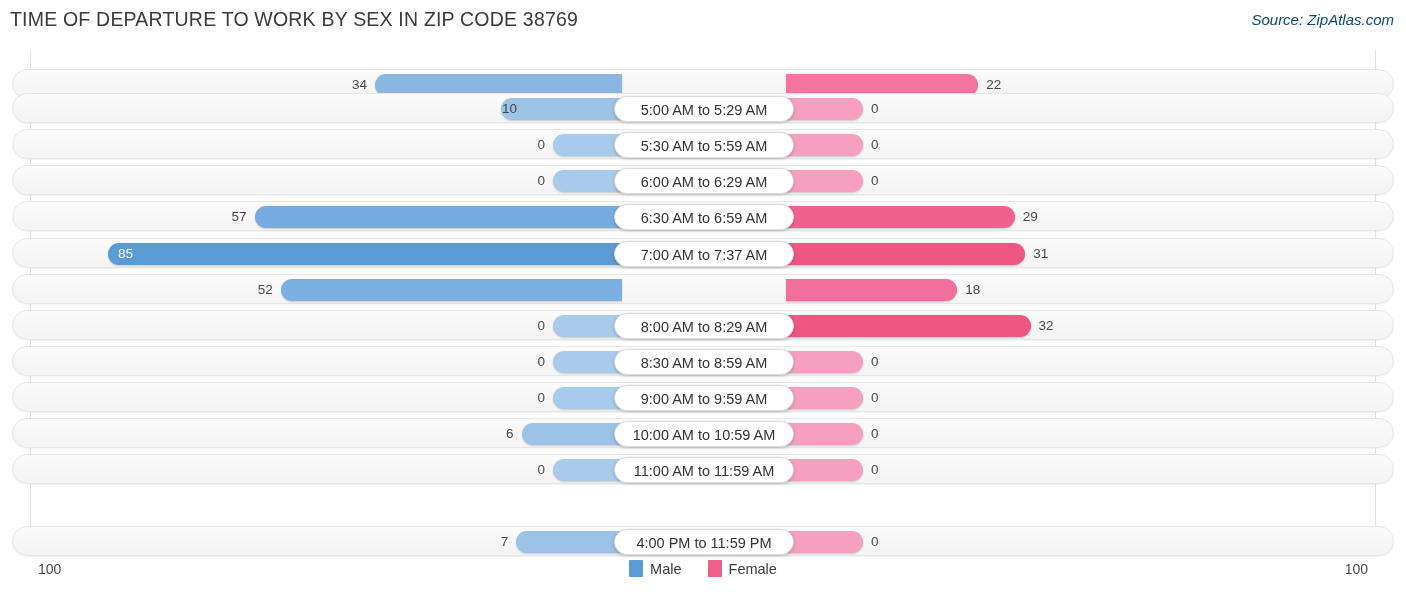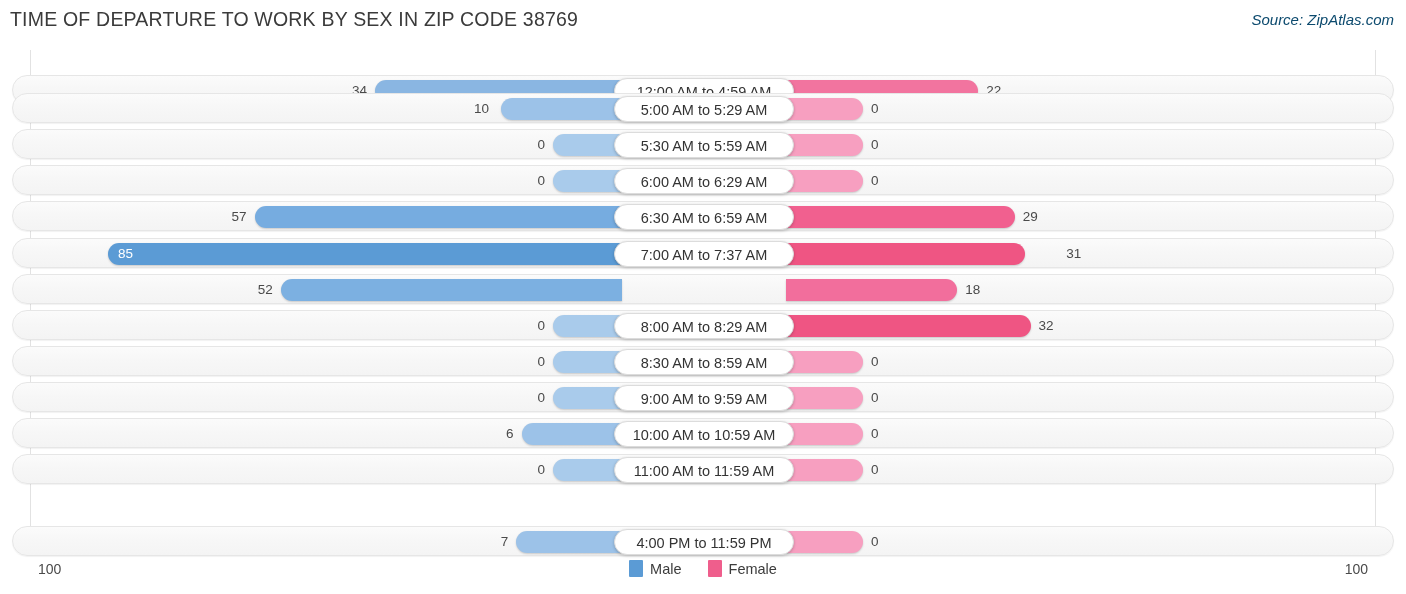--- a/index.html
+++ b/index.html
@@ -154,31 +154,30 @@
 <body>
 
 <div id="chart-root">
 
   <div class="title">TIME OF DEPARTURE TO WORK BY SEX IN ZIP CODE 38769</div>
   <div class="source">Source: ZipAtlas.com</div>
 
   <div class="plot" id="plot">
     <div class="axis-line left"></div>
     <div class="axis-line right"></div>
-  <div class="row" style="top: 25px;">
+  <div class="row" style="top: 19px;">
         <div class="bar male" style="left: 362.01px; width: 246.99px; background: rgb(138, 182, 226);"></div>
         <div class="bar female" style="left: 773px; width: 192.17px; background: rgb(242, 116, 159);"></div>
         <div class="val male-out" style="left: 310.01px; width: 44px;">34</div>
         <div class="val female-out" style="left: 973.17px;">22</div>
-        <div class="pill" style="left: 601px; width: 180px;">12:00 AM to 4:59 AM</div>
       </div>
       <div class="row" style="top: 43.1px;">
         <div class="bar male" style="left: 487.65px; width: 121.35px; background: rgb(156, 194, 232);"></div>
         <div class="bar female" style="left: 773px; width: 77px; background: rgb(247, 159, 192);"></div>
-        <div class="val male-out" style="left: 432px; width: 44px; text-align: right;">10</div>
+        <div class="val male-out" style="left: 460px; width: 44px; text-align: right;">10</div>
         <div class="val female-out" style="left: 858px;">0</div>
         <div class="pill" style="left: 601px; width: 180px;">5:00 AM to 5:29 AM</div>
       </div>
       <div class="row" style="top: 79.2px;">
         <div class="bar male" style="left: 540px; width: 69px; background: rgb(169, 203, 235);"></div>
         <div class="bar female" style="left: 773px; width: 77px; background: rgb(247, 159, 192);"></div>
         <div class="val male-out" style="left: 488px; width: 44px;">0</div>
         <div class="val female-out" style="left: 858px;">0</div>
         <div class="pill" style="left: 601px; width: 180px;">5:30 AM to 5:59 AM</div>
       </div>
@@ -193,21 +192,21 @@
         <div class="bar male" style="left: 241.605px; width: 367.395px; background: rgb(118, 172, 224);"></div>
         <div class="bar female" style="left: 773px; width: 228.815px; background: rgb(241, 96, 143);"></div>
         <div class="val male-out" style="left: 189.605px; width: 44px;">57</div>
         <div class="val female-out" style="left: 1009.82px;">29</div>
         <div class="pill" style="left: 601px; width: 180px;">6:30 AM to 6:59 AM</div>
       </div>
       <div class="row" style="top: 187.5px;">
         <div class="bar male" style="left: 95.025px; width: 513.975px; background: rgb(91, 155, 213);"></div>
         <div class="bar female" style="left: 773px; width: 239.285px; background: rgb(239, 85, 131);"></div>
         <div class="val male-in" style="left: 105.025px;">85</div>
-        <div class="val female-out" style="left: 1020.28px; margin-left: 33px;">31</div>
+        <div class="val female-out" style="left: 1020.28px;">31</div>
         <div class="pill" style="left: 601px; width: 180px;">7:00 AM to 7:37 AM</div>
       </div>
       <div class="row" style="top: 223.6px;">
         <div class="bar male" style="left: 267.78px; width: 341.22px; background: rgb(124, 176, 225);"></div>
         <div class="bar female" style="left: 773px; width: 171.23px; background: rgb(242, 110, 156);"></div>
         <div class="val male-out" style="left: 215.78px; width: 44px;">52</div>
         <div class="val female-out" style="left: 952.23px;">18</div>
       </div>
       <div class="row" style="top: 259.7px;">
         <div class="bar male" style="left: 540px; width: 69px; background: rgb(169, 203, 235);"></div>

